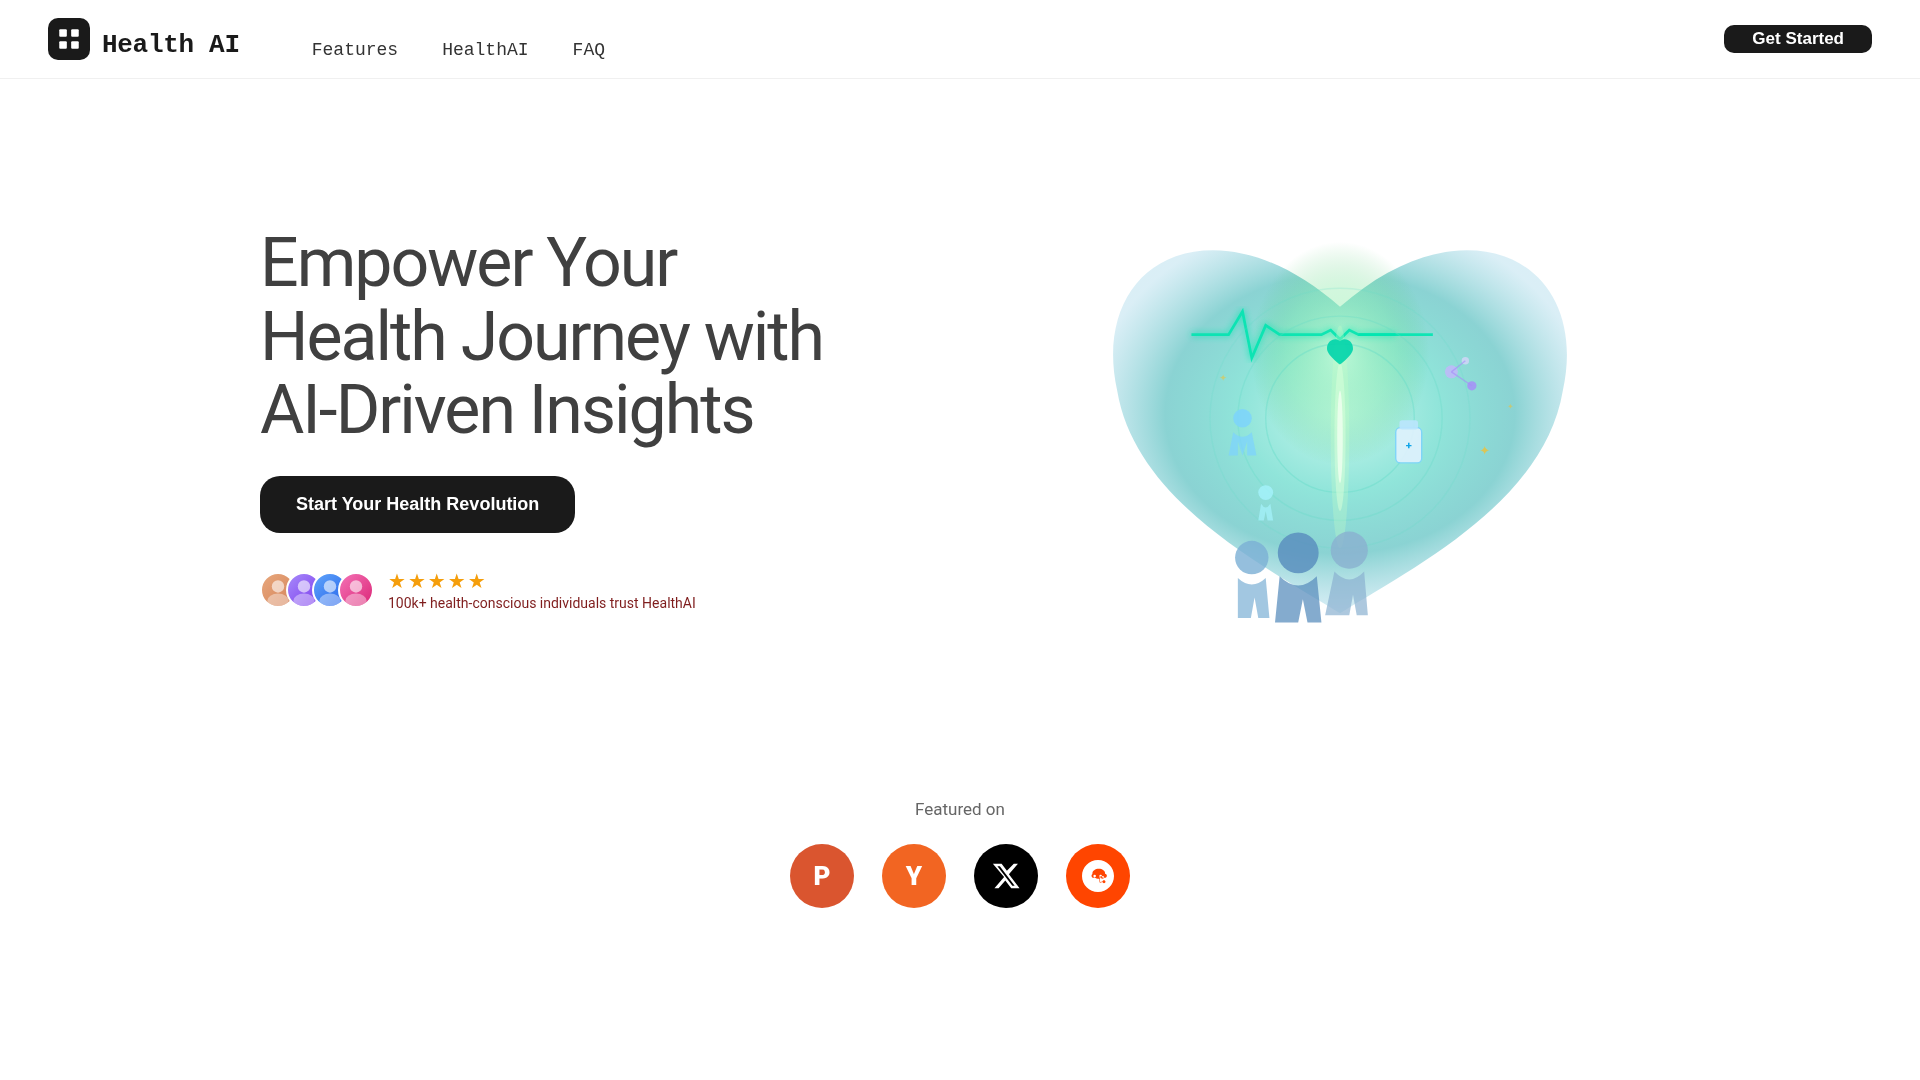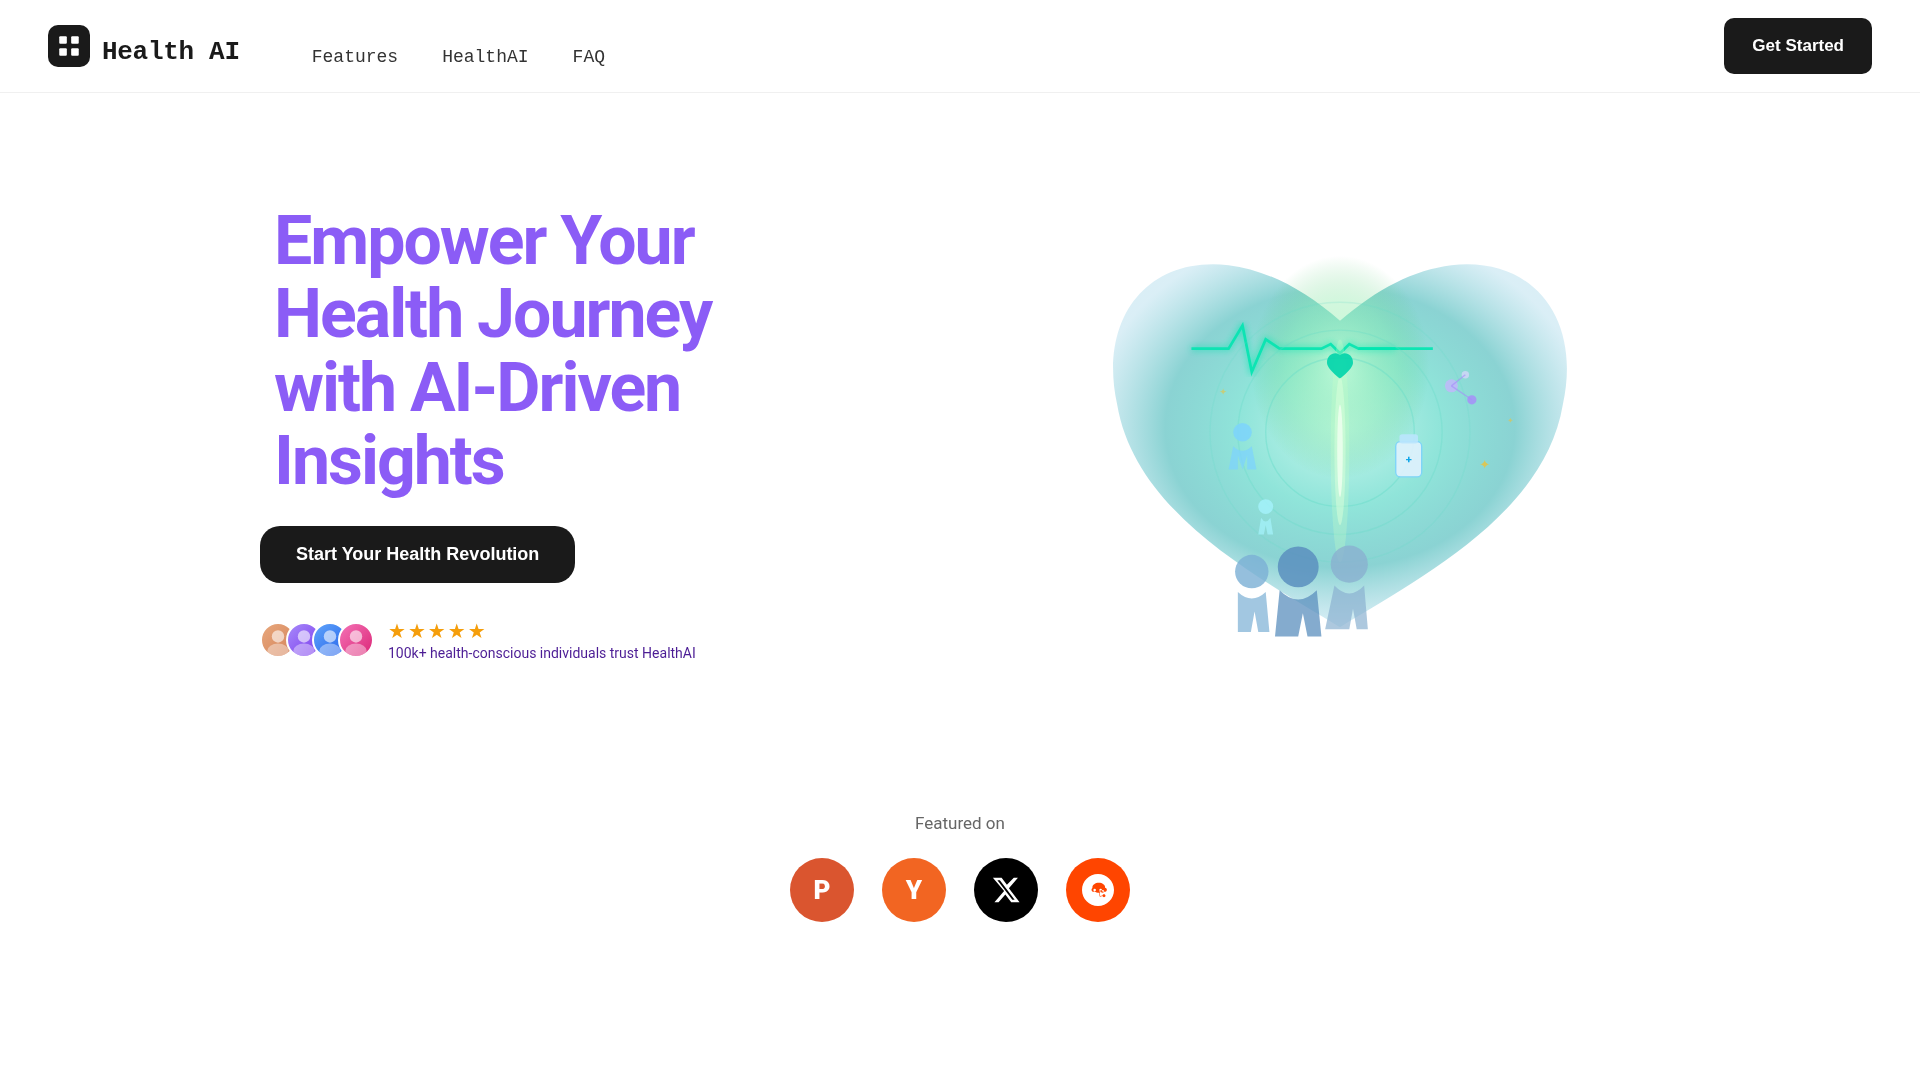--- a/index.html
+++ b/index.html
@@ -76,21 +76,21 @@
     .nav-center {
       display: flex;
       align-items: center;
     }
 
     .btn-get-started {
       background: #1a1a1a;
       color: #fff;
       border: none;
       border-radius: 10px;
-      padding: 18px 28px;
+      padding: 4px 28px;
       font-size: 17px;
       font-weight: 600;
       cursor: pointer;
     }
 
     
     .hero {
       display: flex;
       align-items: center;
       justify-content: space-between;
@@ -99,26 +99,25 @@
       position: relative;
     }
 
     .hero-content {
       max-width: 580px;
       flex-shrink: 0;
     }
 
     .hero-title {
       font-size: 68px;
-      font-weight: 700;
+      font-weight: 400;
       line-height: 1.08;
-      color: #8b5cf6;
+      color: #404040;
       letter-spacing: -2px;
       margin-bottom: 28px;
-      margin-left: 14px;
     }
 
     .hero-subtitle {
       font-size: 20px;
       color: #444;
       line-height: 1.6;
       margin-bottom: 44px;
       max-width: 500px;
     }
 
@@ -177,21 +176,21 @@
     }
 
     .stars {
       color: #f59e0b;
       font-size: 20px;
       letter-spacing: 2px;
     }
 
     .proof-label {
       font-size: 14px;
-      color: #4c1d95;
+      color: #7f1d1d;
     }
 
     
     .hero-image {
       flex-shrink: 0;
       width: 560px;
       height: 520px;
       position: relative;
     }
 

